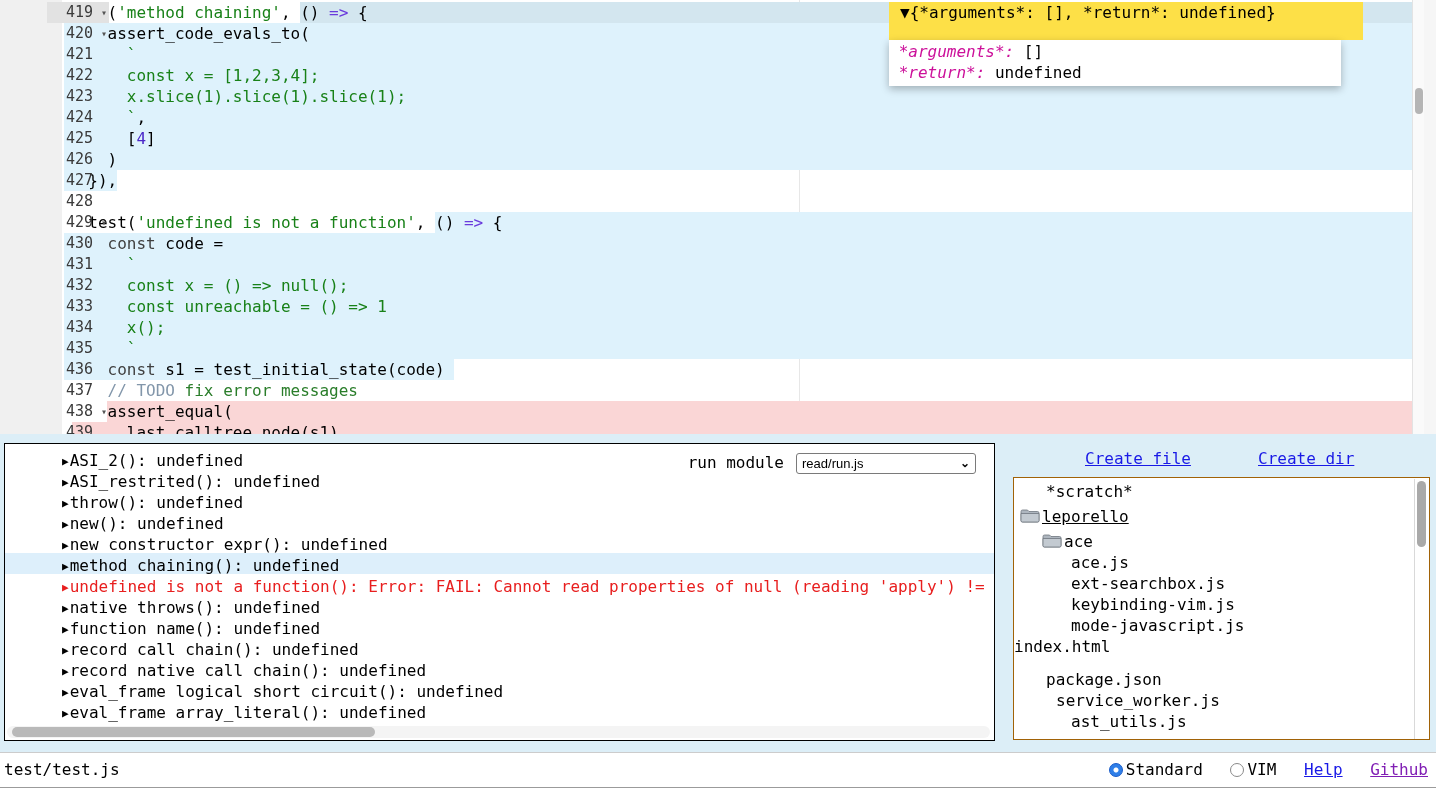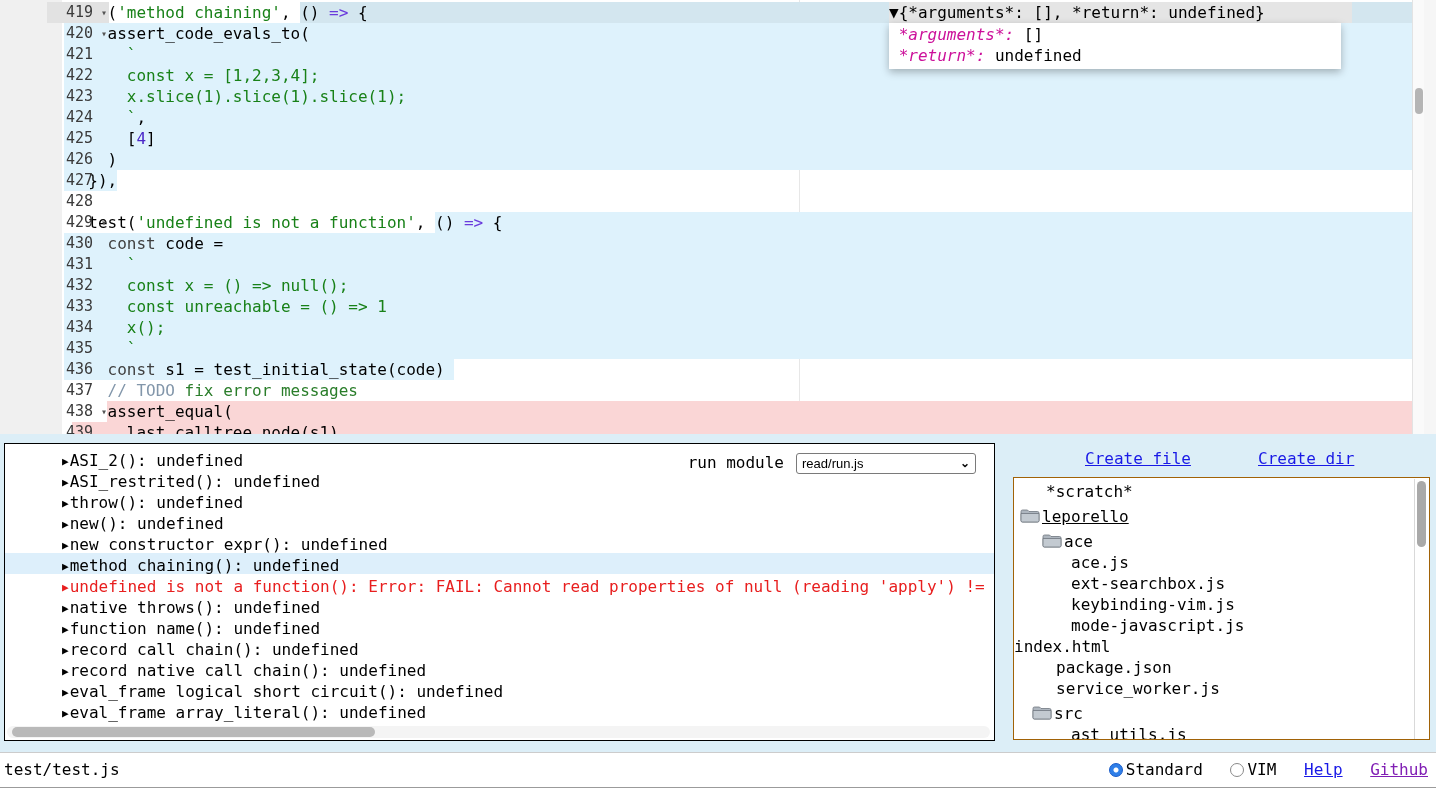--- a/index.html
+++ b/index.html
@@ -26,21 +26,21 @@
     font-size:16px;line-height:21px;white-space:pre;padding-left:69px;box-sizing:border-box;color:#000;}
   .tok-p{color:#000;}
   .tok-s{color:#188118;}
   .tok-k{color:#404040;}
   .tok-a{color:#6a3bdc;}
   .tok-n{color:#4b28c8;}
   .tok-c1{color:#8296aa;}
   .tok-c2{color:#2a7d2a;}
   
   #value-tooltip{position:absolute;left:889px;top:2px;z-index:6;font-size:16px;}
-  #tooltip-header{background:#e5e5e5;color:#000;height:21px;line-height:21px;white-space:pre;padding:0 4px 0 0;min-width:459px;}
+  #tooltip-header{background:#fde047;color:#000;height:38px;line-height:21px;white-space:pre;padding:0 4px 0 11px;min-width:459px;}
   #tooltip-body{background:#fff;width:452px;box-shadow:0 3px 8px rgba(0,0,0,.28);padding:1px 0 3px 0;}
   .tooltip-row{height:21px;line-height:21px;white-space:pre;}
   .tt-key{color:#cc109a;font-style:italic;}
   .tt-val{color:#000;}
   
   #editor-vscroll{position:absolute;left:1412px;top:0;width:12px;height:434px;background:#fafafa;border-left:1px solid #e3e3e3;z-index:5;}
   #editor-vscroll .thumb{position:absolute;left:2px;top:88px;width:8px;height:26px;border-radius:4px;background:#b5b5b5;}
   
   #results-panel{position:absolute;left:4px;top:443px;width:991px;height:298px;background:#fff;border:1px solid #000;box-sizing:border-box;overflow:hidden;}
   .result-item{position:relative;height:21px;line-height:25px;font-size:16px;white-space:nowrap;padding-left:57px;color:#000;cursor:pointer;}
@@ -247,26 +247,22 @@
         </svg><span class="tree-label">leporello</span></div>
       <div class="tree-item folder" style="padding-left: 28px;"><svg class="folder-ico" viewBox="0 0 20 15">
           <path d="M1 3.5 Q1 2 2.5 2 L7.5 2 L9 3.5 L17.5 3.5 Q19 3.5 19 5 L19 12.5 Q19 14 17.5 14 L2.5 14 Q1 14 1 12.5 Z" fill="#aeb6bf" stroke="#6e767f" stroke-width="0.8"></path>
           <path d="M1 5.5 L19 5.5 L19 12.5 Q19 14 17.5 14 L2.5 14 Q1 14 1 12.5 Z" fill="#c3cad1" stroke="#6e767f" stroke-width="0.8"></path>
         </svg><span class="tree-label">ace</span></div>
       <div class="tree-item" style="padding-left: 57px;"><span class="tree-label">ace.js</span></div>
       <div class="tree-item" style="padding-left: 57px;"><span class="tree-label">ext-searchbox.js</span></div>
       <div class="tree-item" style="padding-left: 57px;"><span class="tree-label">keybinding-vim.js</span></div>
       <div class="tree-item" style="padding-left: 57px;"><span class="tree-label">mode-javascript.js</span></div>
       <div class="tree-item" style=""><span class="tree-label">index.html</span></div>
-      <div class="tree-item" style="padding-left: 42px;"><span class="tree-label">package.json</span></div>
+      <div class="tree-item" style="padding-left: 32px; margin-top: 12px;"><span class="tree-label">package.json</span></div>
       <div class="tree-item" style="padding-left: 42px;"><span class="tree-label">service_worker.js</span></div>
-      <div class="tree-item folder" style="padding-left: 18px;"><svg class="folder-ico" viewBox="0 0 20 15">
-          <path d="M1 3.5 Q1 2 2.5 2 L7.5 2 L9 3.5 L17.5 3.5 Q19 3.5 19 5 L19 12.5 Q19 14 17.5 14 L2.5 14 Q1 14 1 12.5 Z" fill="#aeb6bf" stroke="#6e767f" stroke-width="0.8"></path>
-          <path d="M1 5.5 L19 5.5 L19 12.5 Q19 14 17.5 14 L2.5 14 Q1 14 1 12.5 Z" fill="#c3cad1" stroke="#6e767f" stroke-width="0.8"></path>
-        </svg><span class="tree-label">src</span></div>
       <div class="tree-item" style="padding-left: 57px;"><span class="tree-label">ast_utils.js</span></div>
     </div>
   <div id="tree-vscroll">
     <div class="thumb"></div>
   </div>
 </div>
 
 <div id="status-bar">
   <span id="current-file">test/test.js</span>
   <span id="status-right">

